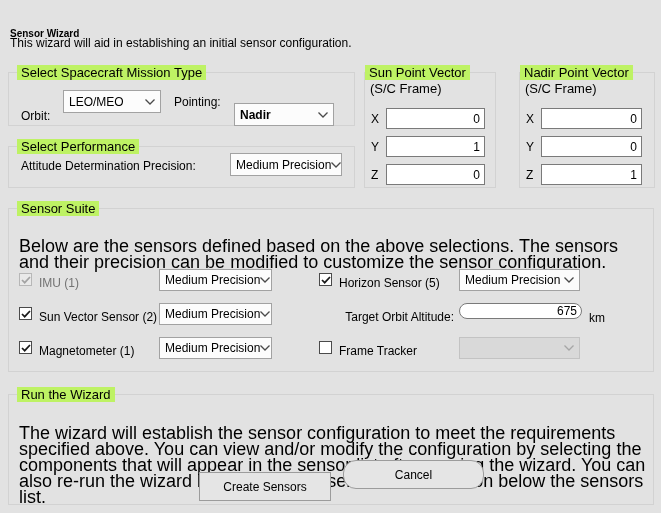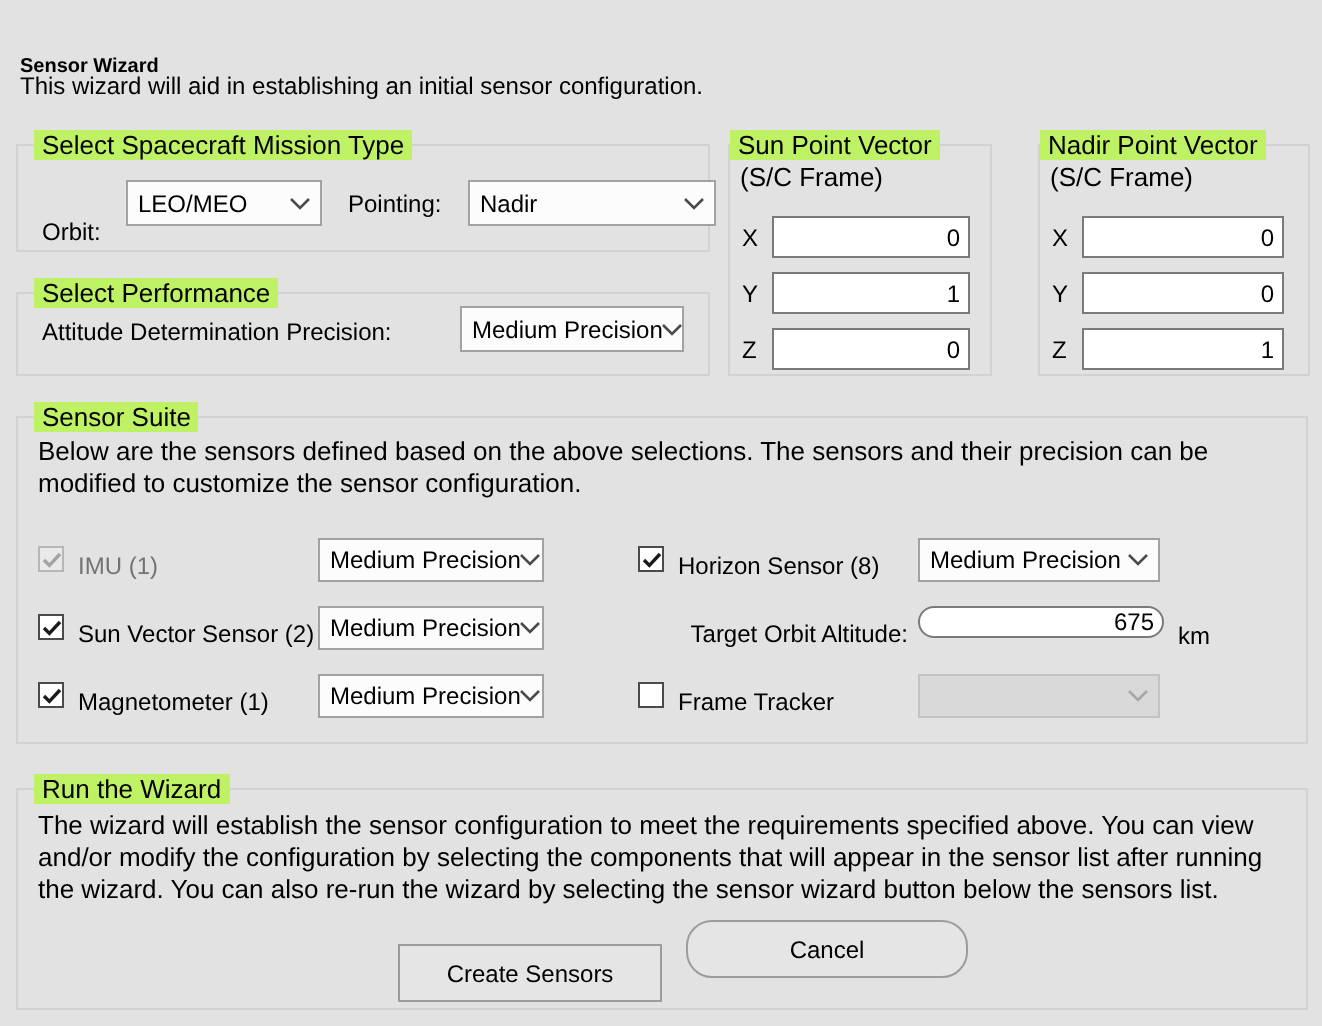--- a/index.html
+++ b/index.html
@@ -16,21 +16,21 @@
   .combo.disabled .chev polyline{stroke:#a6a6a6;}
   .chev polyline{stroke:#4a4a4a;stroke-width:1.3;fill:none;}
   .cb{position:absolute;width:13px;height:13px;box-sizing:border-box;background:#fff;border:1px solid #4a4a4a;}
   .cb svg{display:none;position:absolute;left:0;top:0;}
   .cb.checked svg{display:block;}
   .cb.disabled{background:#e9e9e9;border-color:#b7b7b7;}
   .cb.disabled svg polyline{stroke:#a3a3a3;}
   .cb svg polyline{stroke:#1a1a1a;stroke-width:1.7;fill:none;}
   .num{position:absolute;border:1px solid #7a7a7a;background:#fff;box-sizing:border-box;text-align:right;font-size:12px;padding:0 4px;font-family:inherit;color:#000;outline:none;}
   .btn{position:absolute;background:#e5e5e5;border:1px solid #9c9c9c;box-sizing:border-box;font-size:12px;font-family:inherit;color:#000;cursor:default;}
-  .para{position:absolute;font-size:13px;line-height:16px;}
+  .para{position:absolute;font-size:18px;line-height:16px;margin-top:20px;}
   .dim{color:#737373;}
   .srow{position:absolute;left:0;right:0;height:22px;}
 </style>
 </head>
 <body>
 
 <div class="wizard">
 
   <div class="title">Sensor Wizard</div>
   <div class="subtitle">This wizard will aid in establishing an initial sensor configuration.</div>
@@ -38,21 +38,21 @@
   <div class="grp" style="left:8px;top:72px;width:347px;height:54px;">
     <span class="legend" style="left:8px;">Select Spacecraft Mission Type</span>
     <span class="lbl" style="left:12px;top:36px;">Orbit:</span>
     <div class="combo" style="left:54px;top:17px;width:98px;height:23px;">
       <span>LEO/MEO</span>
       <svg class="chev" width="10" height="6">
           <polyline points="0.5,0.5 5,5 9.5,0.5"></polyline>
         </svg>
     </div>
     <span class="lbl" style="left:165px;top:22px;">Pointing:</span>
-    <div class="combo" style="left:225px;top:17px;width:124px;height:23px;">
+    <div class="combo" style="left:225px;top:30px;width:100px;height:23px;font-weight:bold;">
       <span>Nadir</span>
       <svg class="chev" width="10" height="6">
           <polyline points="0.5,0.5 5,5 9.5,0.5"></polyline>
         </svg>
     </div>
   </div>
 
   <div class="grp" style="left:364px;top:72px;width:132px;height:116px;">
     <span class="legend" style="left:0px;">Sun Point Vector</span>
     <span class="lbl" style="left:5px;top:9px;font-size:13px;">(S/C Frame)</span>
@@ -101,21 +101,21 @@
         <span>Medium Precision</span>
         <svg class="chev" width="10" height="6">
             <polyline points="0.5,0.5 5,5 9.5,0.5"></polyline>
           </svg>
       </div>
       <span class="cb checked" style="left:310px;top:4px;">
         <svg width="12" height="12">
             <polyline points="2,6 4.7,8.7 10,3"></polyline>
           </svg>
       </span>
-      <span class="lbl" style="left:330px;top:7px;">Horizon Sensor (8)</span>
+      <span class="lbl" style="left:330px;top:7px;">Horizon Sensor (5)</span>
       <div class="combo" style="left:450px;top:0px;width:121px;height:22px;">
         <span>Medium Precision</span>
         <svg class="chev" width="10" height="6">
             <polyline points="0.5,0.5 5,5 9.5,0.5"></polyline>
           </svg>
       </div>
     </div>
 
     <div class="srow" style="top:94px;">
       <span class="cb checked" style="left:10px;top:4px;">

